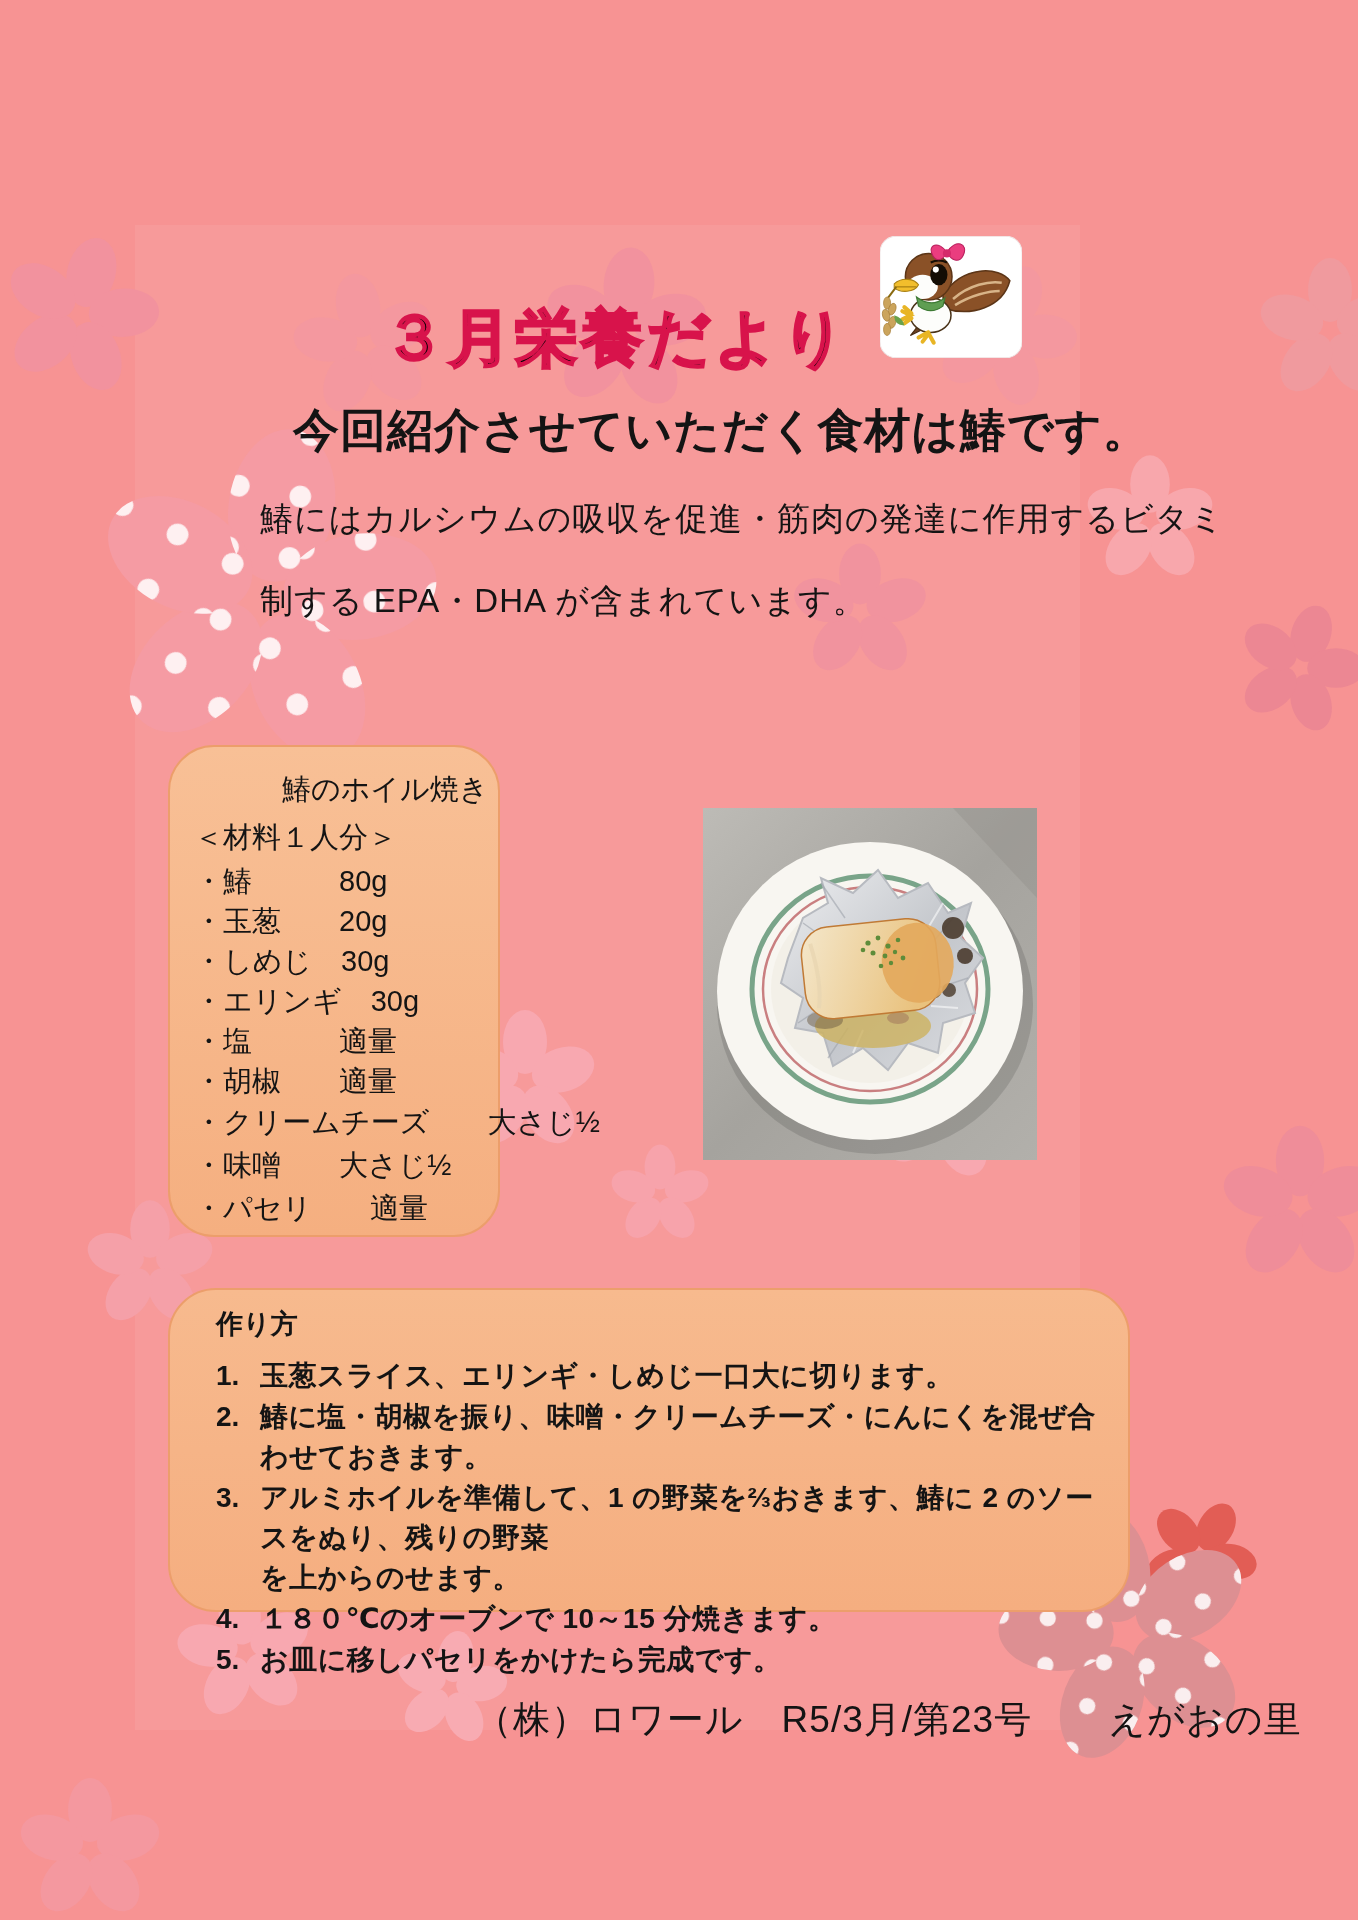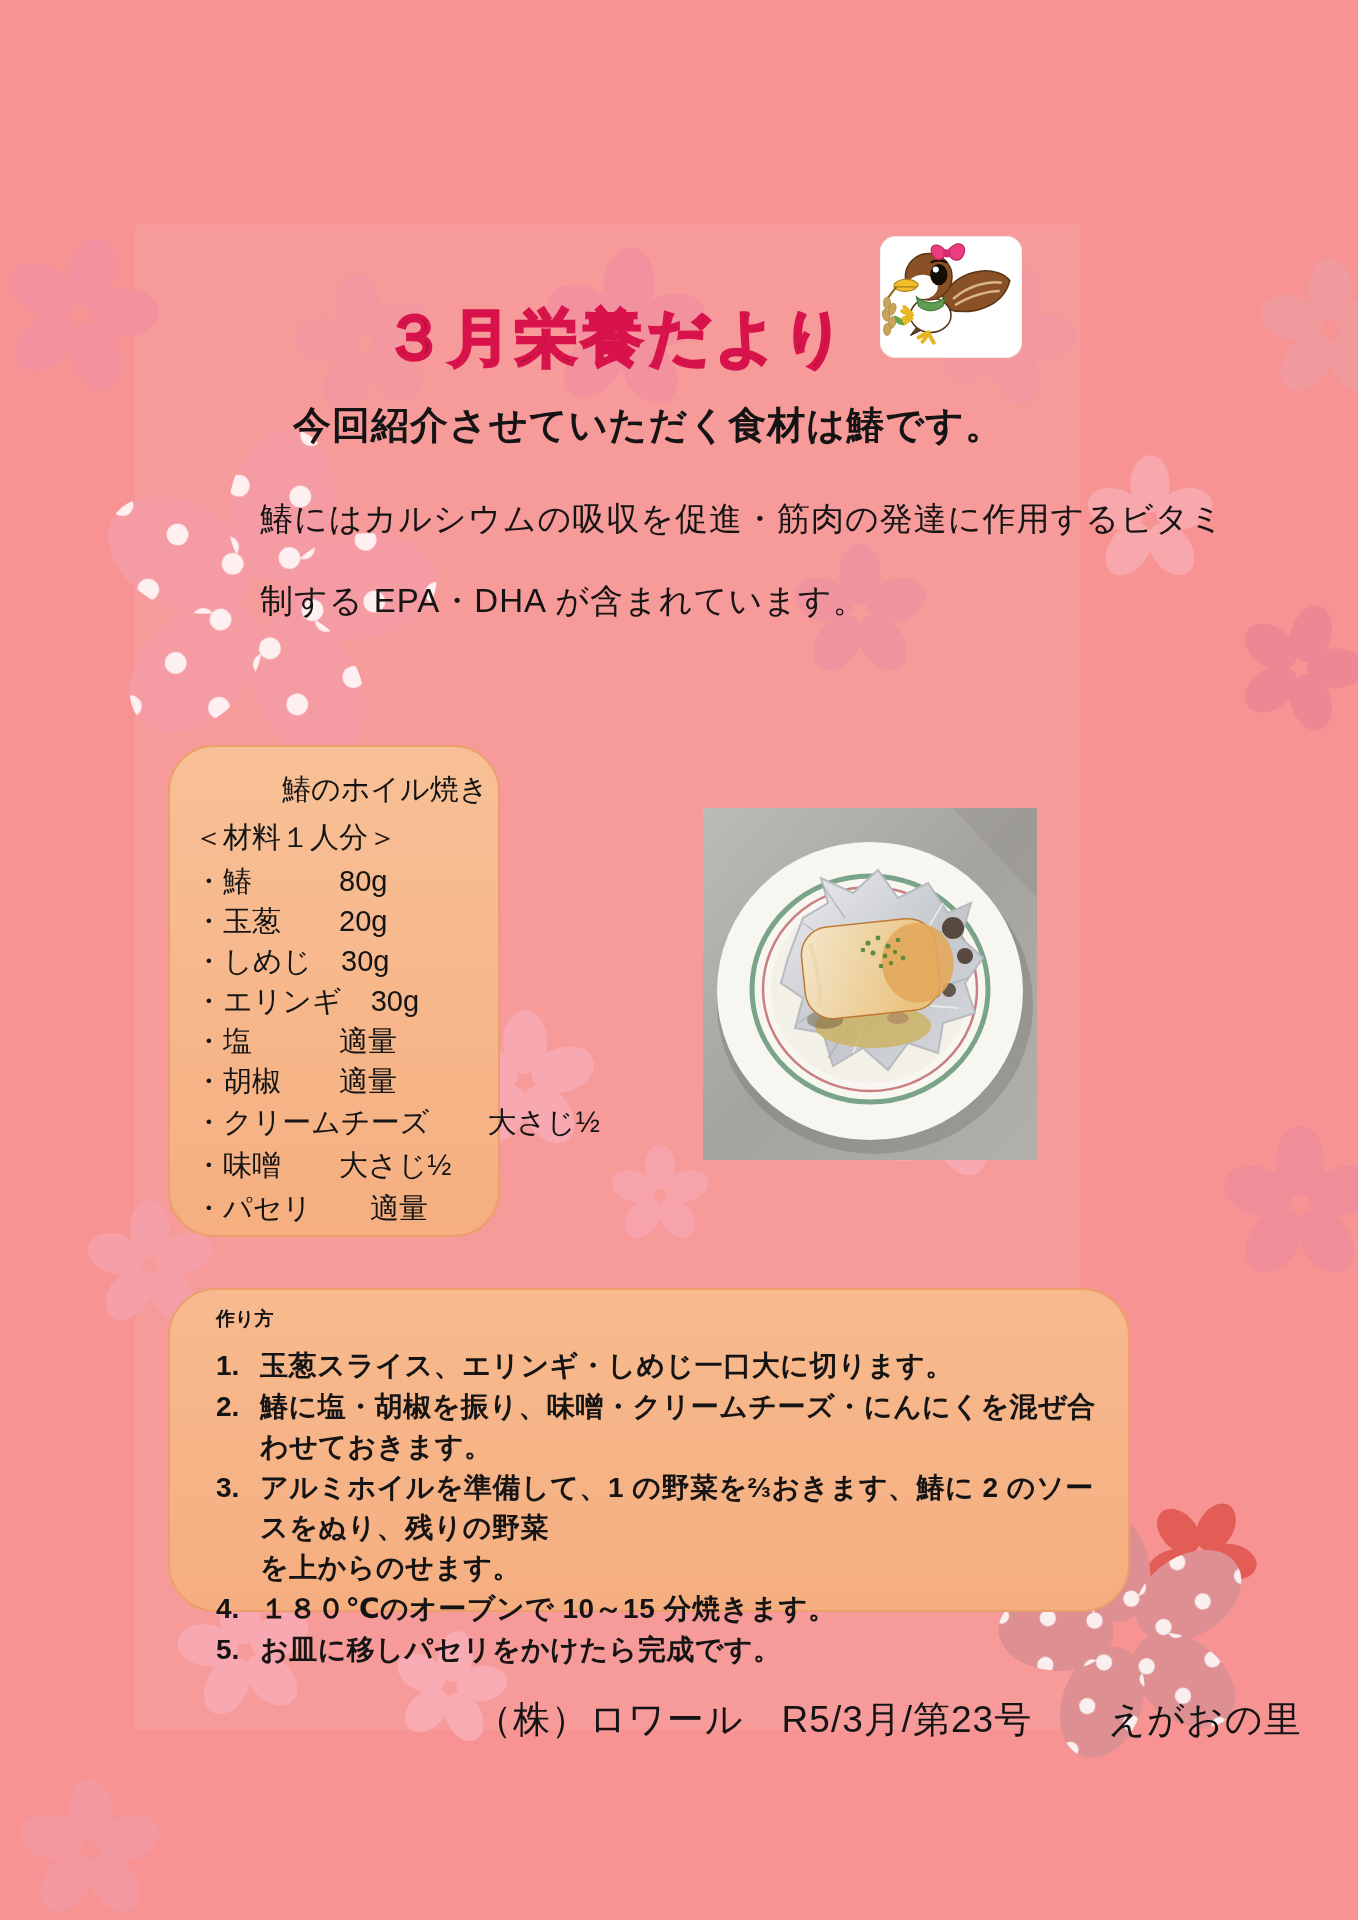--- a/index.html
+++ b/index.html
@@ -14,31 +14,31 @@
   }
   .inner-panel{
     position:absolute;left:135px;top:225px;width:945px;height:1505px;
     background:rgba(255,255,255,0.07);
   }
   .bg-decor{position:absolute;left:0;top:0;width:1358px;height:1920px;}
 
   .title{
     position:absolute;left:383px;top:296px;width:500px;
     font-size:62px;font-weight:bold;letter-spacing:4px;
-    color:#7f1d1d;
+    color:#000000;
     -webkit-text-stroke:2.5px #D8134B;
     text-shadow:0 0 1px #D8134B;
     white-space:nowrap;
   }
   .mascot{
     position:absolute;left:880px;top:236px;width:142px;height:122px;
   }
   .heading{
     position:absolute;left:293px;top:400px;width:820px;
-    font-size:38px;font-weight:bold;letter-spacing:1px;
+    font-size:46px;font-weight:bold;letter-spacing:1px;
     white-space:nowrap;
   }
   .intro{
     position:absolute;left:260px;top:478px;width:980px;
     font-size:33px;line-height:82px;letter-spacing:1px;
   }
   .intro div{white-space:nowrap;}
 
   .recipe-card{
     position:absolute;left:168px;top:745px;width:332px;height:492px;
@@ -60,21 +60,21 @@
 
   .directions-card{
     position:absolute;left:168px;top:1288px;width:962px;height:324px;
     background:linear-gradient(180deg,#F7BA8E 0%,#F5AE80 100%);
     border:2px solid #EC9E6B;
     border-radius:48px;
     box-sizing:border-box;
     padding:16px 30px 0 46px;
     font-weight:bold;
   }
-  .directions-heading{font-size:19px;margin-bottom:14px;}
+  .directions-heading{font-size:27px;margin-bottom:14px;}
   .step{display:flex;font-size:28px;line-height:40px;margin-bottom:1px;}
   .step-num{width:44px;flex:none;}
   .step-text{white-space:pre-line;letter-spacing:0.5px;}
 
   .footer{
     position:absolute;left:475px;top:1695px;width:700px;
     font-size:37px;letter-spacing:1px;white-space:nowrap;
   }
 </style>
 </head>

